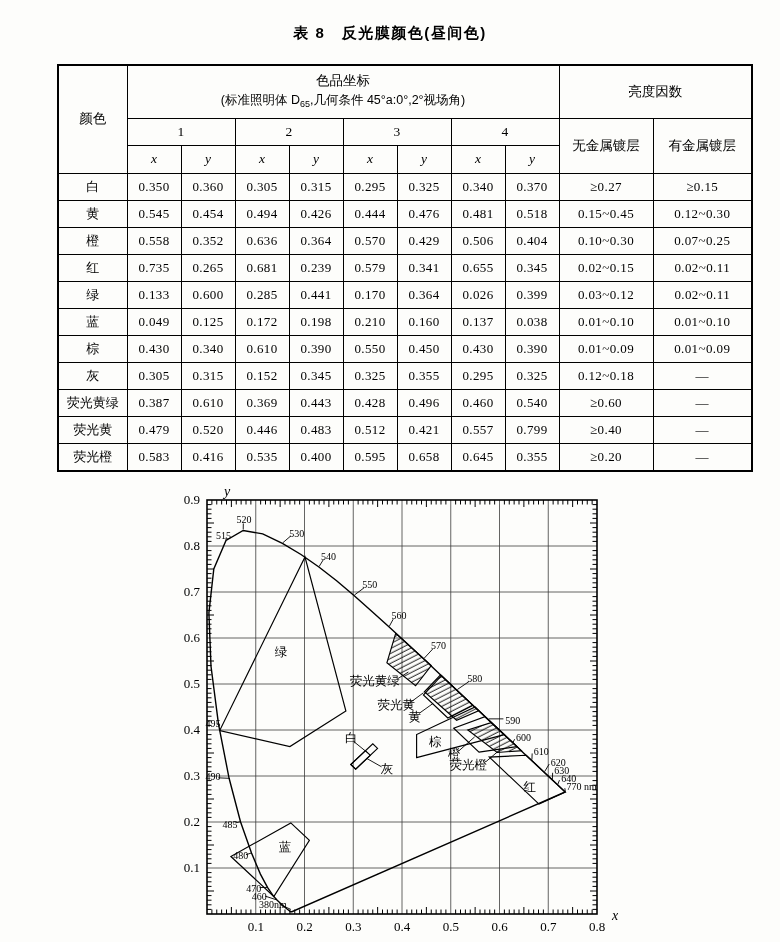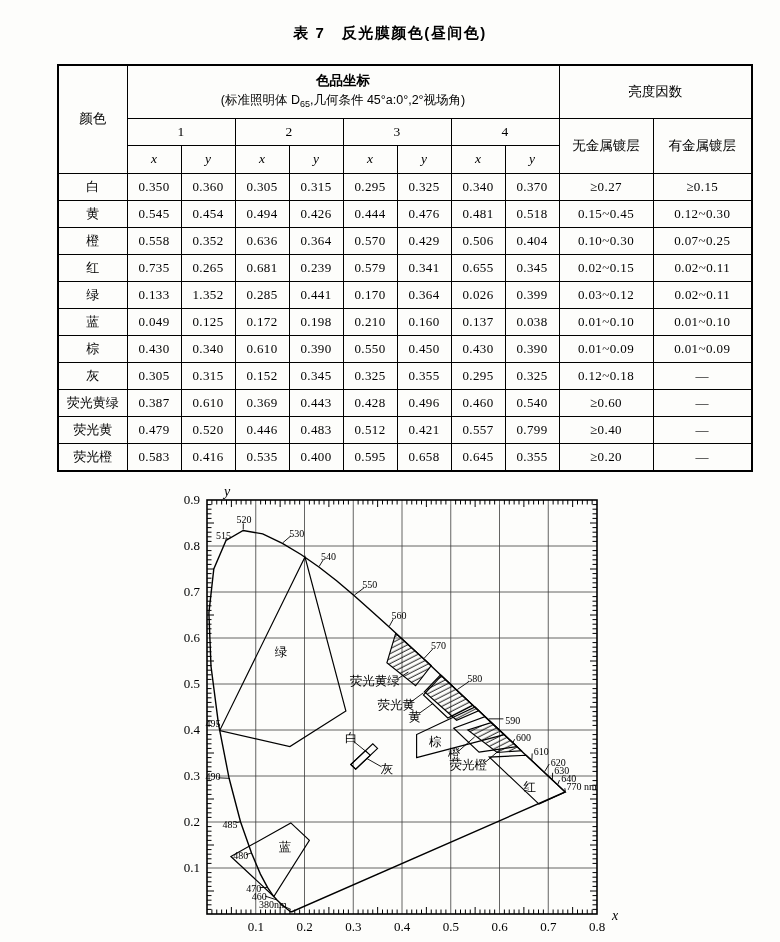--- a/index.html
+++ b/index.html
@@ -22,30 +22,30 @@
     padding:0;font-weight:normal;font-size:13px;line-height:1.25;
   }
   .color-table thead th{font-size:13.5px;}
   .hrow1 th{height:52px;}
   .hrow2 th{height:26px;}
   .hrow3 th{height:27px;}
   .color-table tbody td{height:26px;}
   .t-num{font-family:"Liberation Serif",serif;letter-spacing:.4px;font-size:13px;}
   .t-xy{font-family:"Liberation Serif",serif;font-style:italic;font-size:13.5px;}
   .coord-sub{font-size:12.5px;font-weight:normal;margin-top:3px;}
-  .coord-main{font-weight:bold;}
+  .coord-main{font-weight:normal;}
   sub.d65{font-size:9px;vertical-align:-3px;margin-top:44px;}
   #chart{position:absolute;left:172px;top:486px;}
 </style>
 </head>
 <body>
 
 <div class="page">
 
-  <div class="doc-title">表 7　反光膜颜色(昼间色)</div>
+  <div class="doc-title">表 8　反光膜颜色(昼间色)</div>
 
   <table class="color-table">
     <colgroup>
       <col style="width:69px">
       <col span="8" style="width:54px">
       <col style="width:94px">
       <col style="width:99px">
     </colgroup>
     <thead>
       <tr class="hrow1">
@@ -124,21 +124,21 @@
           <td class="t-num">0.579</td>
           <td class="t-num">0.341</td>
           <td class="t-num">0.655</td>
           <td class="t-num">0.345</td>
           <td class="t-num">0.02~0.15</td>
           <td class="t-num">0.02~0.11</td>
         </tr>
         <tr>
           <td>绿</td>
           <td class="t-num">0.133</td>
-          <td class="t-num">1.352</td>
+          <td class="t-num">0.600</td>
           <td class="t-num">0.285</td>
           <td class="t-num">0.441</td>
           <td class="t-num">0.170</td>
           <td class="t-num">0.364</td>
           <td class="t-num">0.026</td>
           <td class="t-num">0.399</td>
           <td class="t-num">0.03~0.12</td>
           <td class="t-num">0.02~0.11</td>
         </tr>
         <tr>

